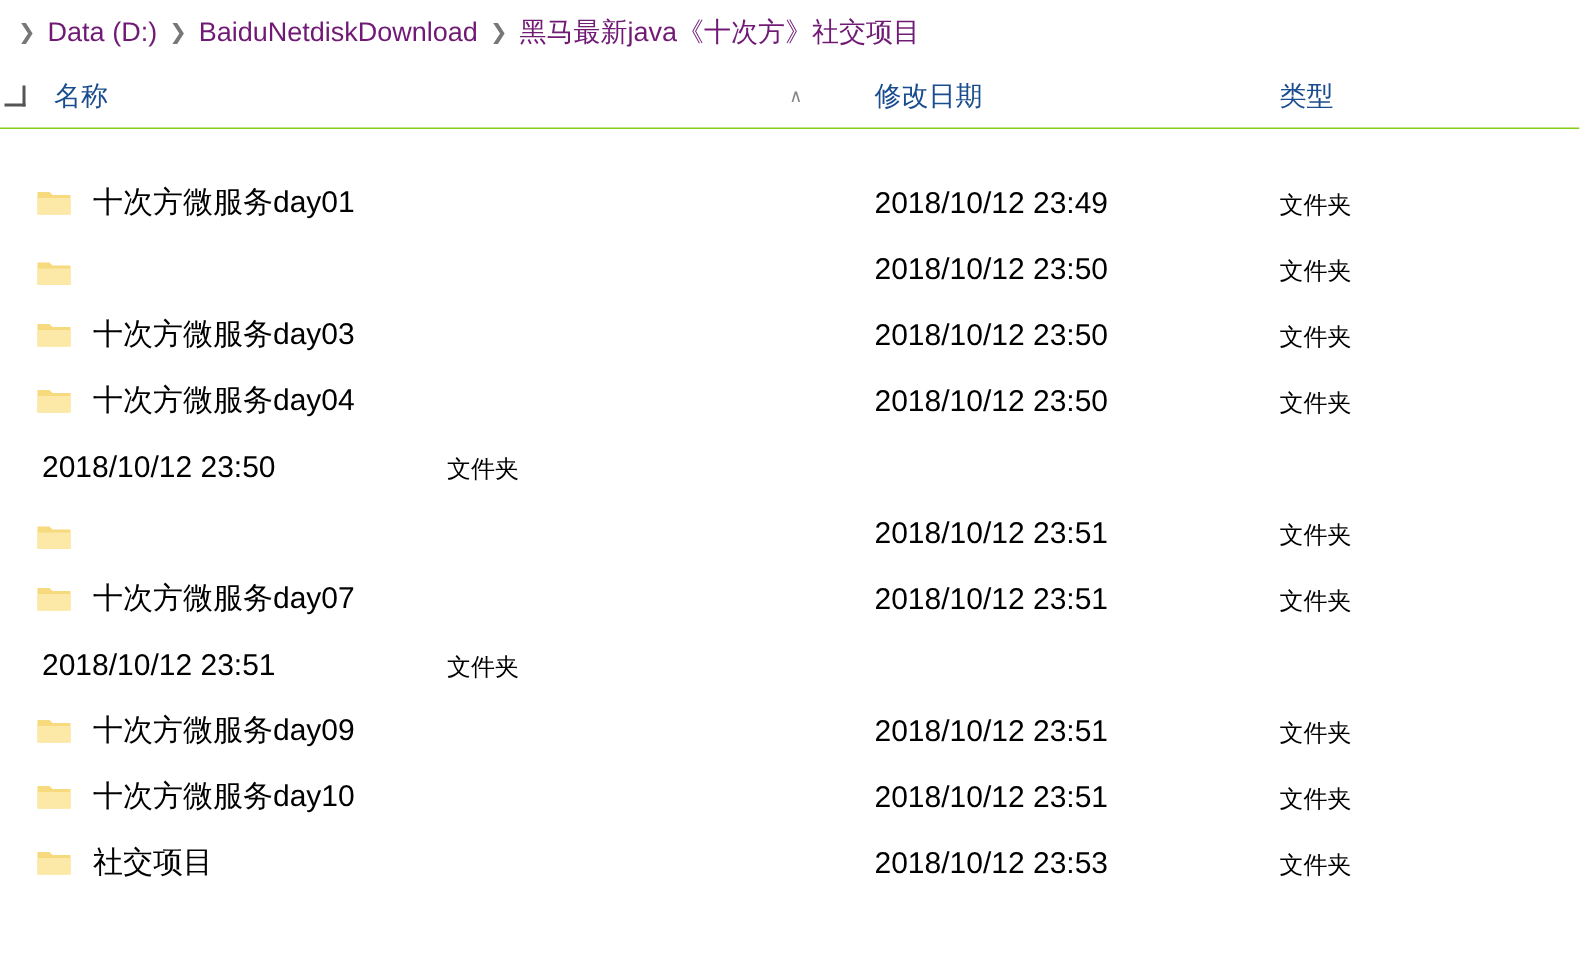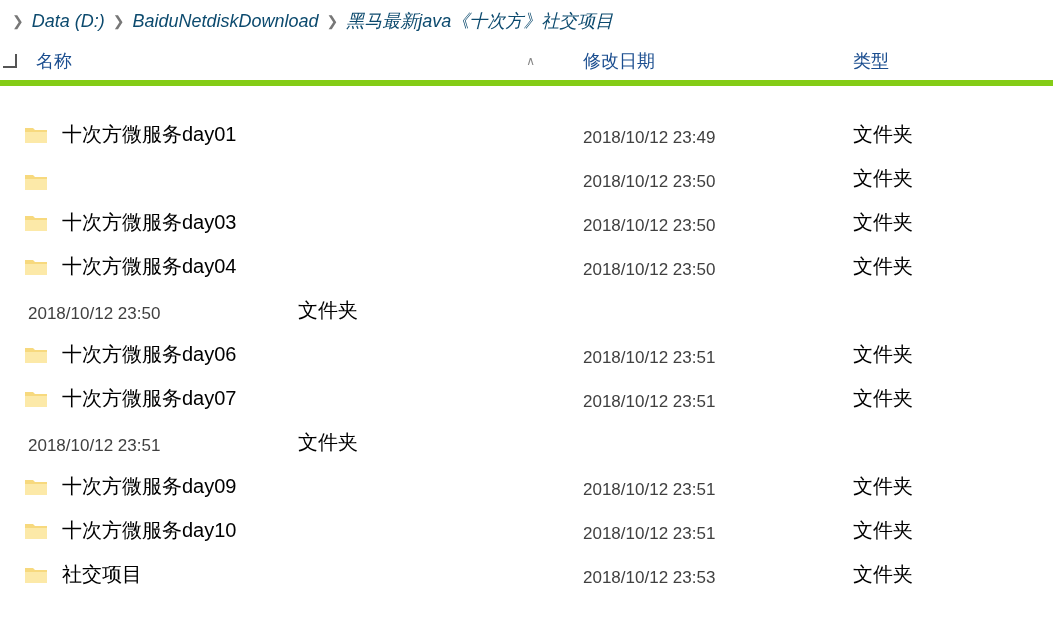--- a/index.html
+++ b/index.html
@@ -21,30 +21,29 @@
       align-items: center;
       padding: 8px 4px;
       height: 42px;
     }
     .breadcrumb-chevron {
       color: #777;
       margin: 0 8px;
       font-size: 14px;
     }
     .breadcrumb-item {
-      color: #0c4a6e;
+      color: #701a75;
       cursor: pointer;
       white-space: nowrap;
-      font-style: italic;
     }
     .header-row {
       display: flex;
       align-items: center;
       height: 44px;
-      border-bottom: 6px solid #84cc16;
+      border-bottom: 1px solid #84cc16;
       position: relative;
     }
     .col-checkbox {
       width: 20px;
       display: flex;
       justify-content: center;
       align-items: center;
     }
     .col-name {
       width: 555px;
@@ -107,28 +106,28 @@
     }
     .folder-svg-front {
       fill: #fce9a8;
     }
     .row-name {
       color: #000;
       font-size: 20px;
     }
     .row-date {
       width: 270px;
-      color: #404040;
-      font-size: 17px;
+      color: #000000;
+      font-size: 20px;
       padding-left: 8px;
     }
     .row-type {
       flex: 1;
       color: #000;
-      font-size: 20px;
+      font-size: 16px;
       padding-left: 8px;
     }
   </style>
 </head>
 <body>
 
 <div class="breadcrumb">
   <span class="breadcrumb-chevron">❯</span>
   <span class="breadcrumb-item">Data (D:)</span>
   <span class="breadcrumb-chevron">❯</span>
@@ -206,21 +205,20 @@
       <div class="row-date">2018/10/12 23:50</div>
       <div class="row-type">文件夹</div>
     </div>
     <div class="file-row">
       <div class="row-spacer"></div>
       <div class="row-name-cell">
         <span class="folder-icon"><svg viewBox="0 0 24 20" width="24" height="20">
             <path class="folder-svg-back" d="M1 3 L9 3 L11 5 L23 5 L23 18 L1 18 Z"></path>
             <path class="folder-svg-front" d="M1 7 L23 7 L23 18 L1 18 Z"></path>
           </svg></span>
-        <span class="row-name">十次方微服务day06</span>
       </div>
       <div class="row-date">2018/10/12 23:51</div>
       <div class="row-type">文件夹</div>
     </div>
     <div class="file-row">
       <div class="row-spacer"></div>
       <div class="row-name-cell">
         <span class="folder-icon"><svg viewBox="0 0 24 20" width="24" height="20">
             <path class="folder-svg-back" d="M1 3 L9 3 L11 5 L23 5 L23 18 L1 18 Z"></path>
             <path class="folder-svg-front" d="M1 7 L23 7 L23 18 L1 18 Z"></path>

